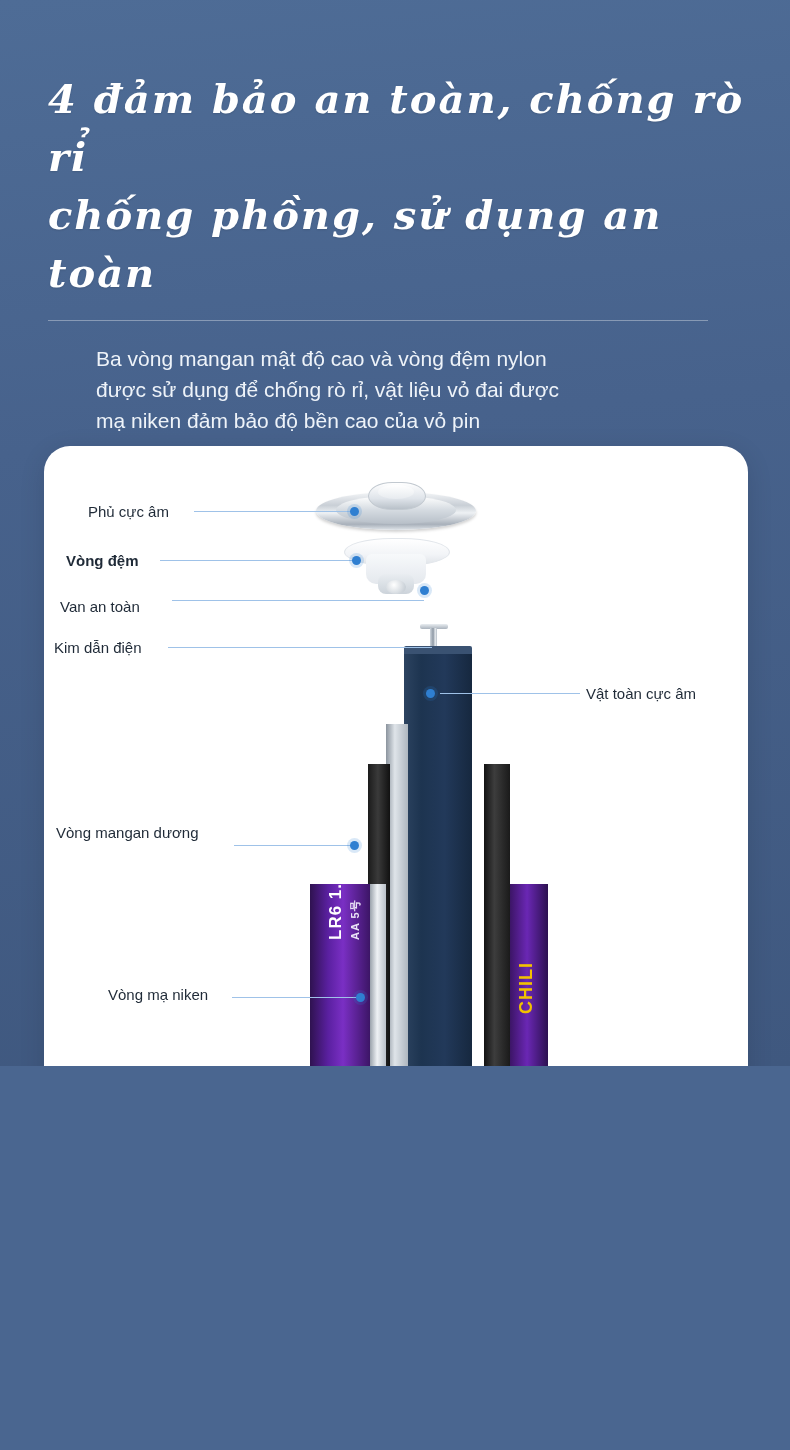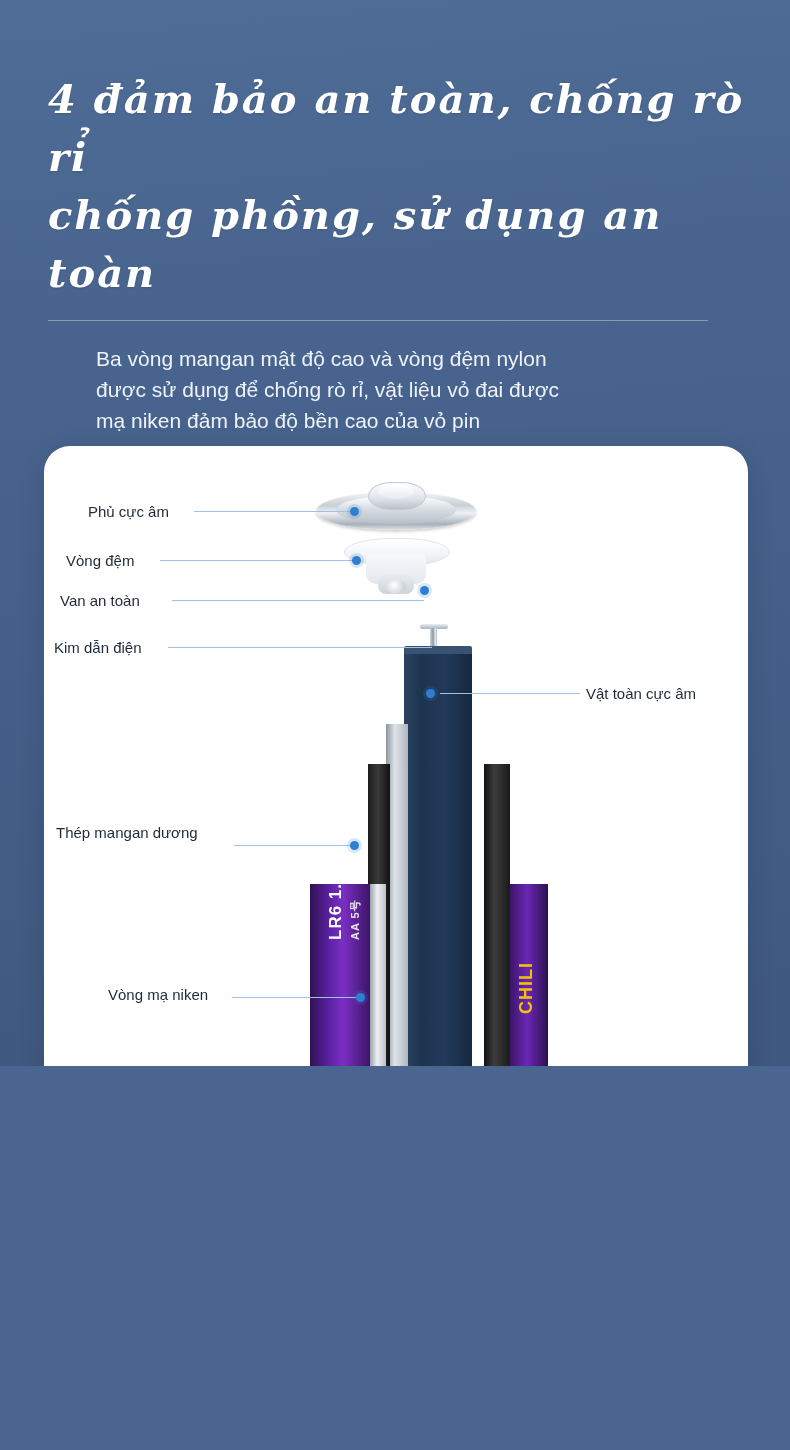--- a/index.html
+++ b/index.html
@@ -362,36 +362,36 @@
         <div class="jacket-right">
           <div class="brand">CHILI</div>
         </div>
 
       </div>
 
       <div class="label" style="left:44px; top:57px;">Phủ cực âm</div>
       <div class="leader" style="left:150px; top:65px; width:160px;"></div>
       <div class="dot-end" style="left:306px; top:61px;"></div>
 
-      <div class="label" style="left:22px; top:106px;">Vòng đệm</div>
+      <div class="label" style="left:22px; top:106px;font-weight:bold;">Vòng đệm</div>
       <div class="leader" style="left:116px; top:114px; width:196px;"></div>
       <div class="dot-end" style="left:308px; top:110px;"></div>
 
-      <div class="label" style="left:16px; top:146px;">Van an toàn</div>
+      <div class="label" style="left:16px; top:152px;">Van an toàn</div>
       <div class="leader" style="left:128px; top:154px; width:252px;"></div>
       <div class="dot-end" style="left:376px; top:140px;"></div>
 
       <div class="label" style="left:10px; top:193px;text-align:right;">Kim dẫn điện</div>
       <div class="leader" style="left:124px; top:201px; width:264px;"></div>
 
       <div class="label" style="left:542px; top:239px;">Vật toàn cực âm</div>
       <div class="leader" style="left:396px; top:247px; width:140px;"></div>
       <div class="dot-end" style="left:382px; top:243px;"></div>
 
-      <div class="label" style="left:12px; top:378px;">Thép mangan dương</div>
+      <div class="label" style="left:12px; top:378px;">Vòng mangan dương</div>
       <div class="leader" style="left:190px; top:399px; width:120px;"></div>
       <div class="dot-end" style="left:306px; top:395px;"></div>
 
       <div class="label" style="left:64px; top:540px;">Vòng mạ niken</div>
       <div class="leader" style="left:188px; top:551px; width:128px;"></div>
       <div class="dot-end" style="left:312px; top:547px;"></div>
 
       <div class="label" style="left:576px; top:749px;">Ống toàn</div>
       <div class="leader" style="left:404px; top:757px; width:166px;"></div>
       <div class="dot-end" style="left:348px; top:753px;"></div>

